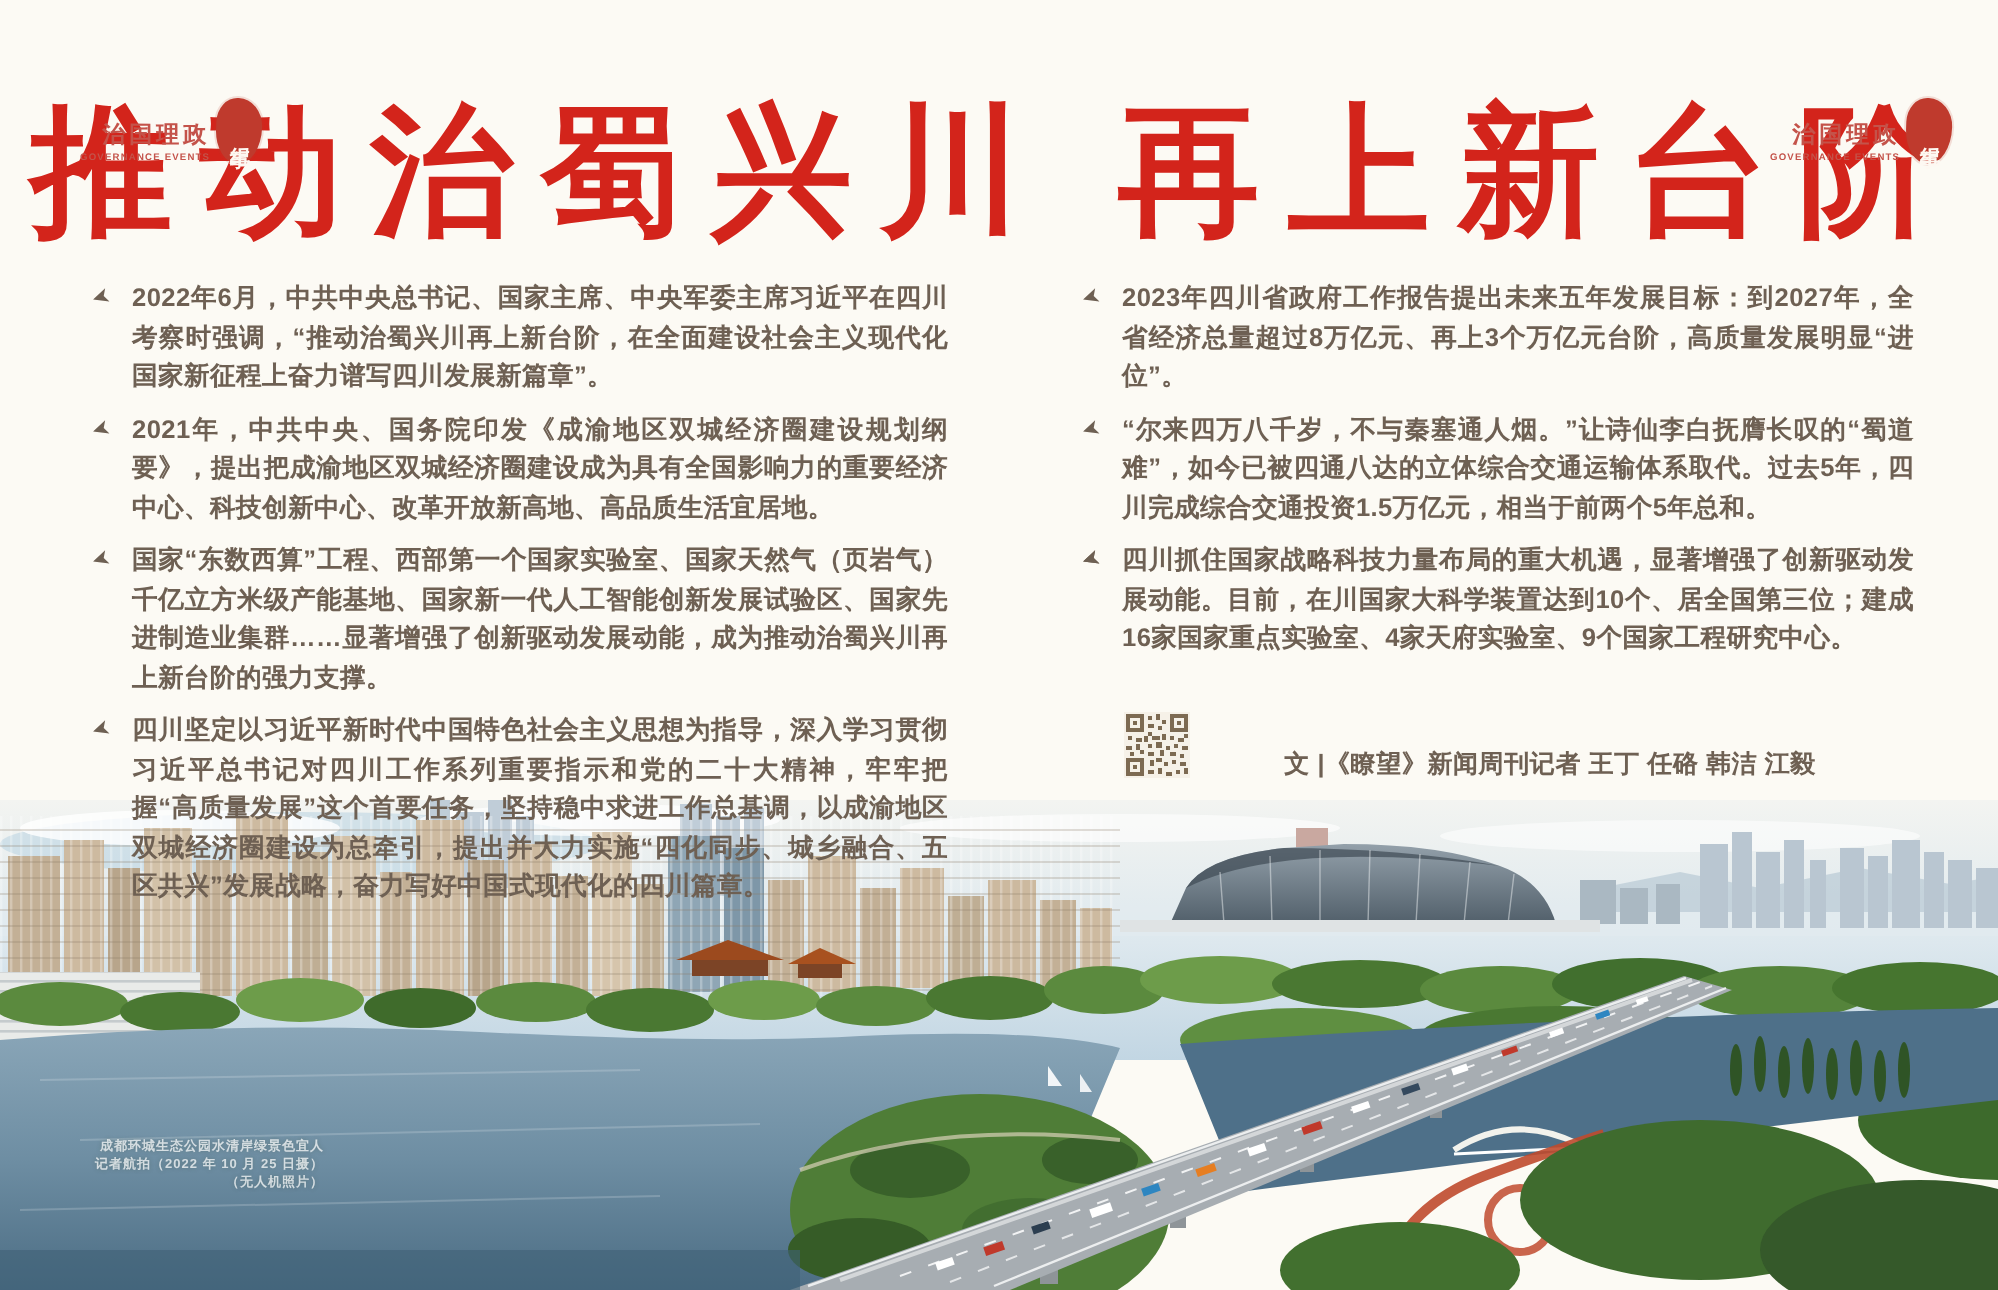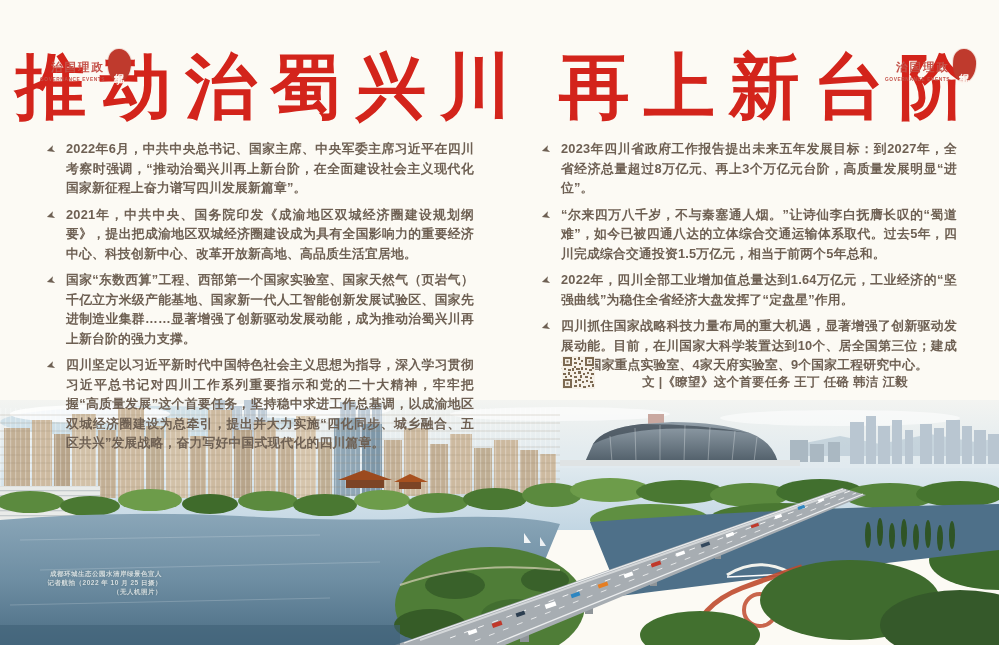--- a/index.html
+++ b/index.html
@@ -101,21 +101,20 @@
     <span class="btext">2023年四川省政府工作报告提出未来五年发展目标：到2027年，全省经济总量超过8万亿元、再上3个万亿元台阶，高质量发展明显“进位”。</span>
   </p>
 
   <p class="bullet">
     <span class="arrow">➤</span>
     <span class="btext">“尔来四万八千岁，不与秦塞通人烟。”让诗仙李白抚膺长叹的“蜀道难”，如今已被四通八达的立体综合交通运输体系取代。过去5年，四川完成综合交通投资1.5万亿元，相当于前两个5年总和。</span>
   </p>
 
   <p class="bullet">
     <span class="arrow">➤</span>
-    <span class="btext">2022年，四川全部工业增加值总量达到1.64万亿元，工业经济的“坚强曲线”为稳住全省经济大盘发挥了“定盘星”作用。</span>
   </p>
 
   <p class="bullet">
     <span class="arrow">➤</span>
     <span class="btext">四川抓住国家战略科技力量布局的重大机遇，显著增强了创新驱动发展动能。目前，在川国家大科学装置达到10个、居全国第三位；建成16家国家重点实验室、4家天府实验室、9个国家工程研究中心。</span>
   </p>
 </div>
 
   <div class="qr">
     <svg width="33" height="33" viewBox="0 0 33 33">
@@ -164,21 +163,21 @@
           <rect x="28" y="25" width="3" height="2"></rect>
         <rect x="12" y="29" width="3" height="2"></rect>
           <rect x="17" y="28" width="2" height="3"></rect>
           <rect x="21" y="30" width="3" height="2"></rect>
         <rect x="26" y="29" width="2" height="2"></rect>
           <rect x="30" y="28" width="2" height="3"></rect>
       </g>
     </svg>
   </div>
 
-  <div class="byline">文 |《瞭望》这个首要任务 王丁 任硌 韩洁 江毅</div>
+  <div class="byline">文 |《瞭望》新闻周刊记者 王丁 任硌 韩洁 江毅</div>
 
   <div class="photo">
     <svg width="999" height="245" viewBox="0 0 999 245">
       <defs>
         <linearGradient id="sky" x1="0" y1="0" x2="0" y2="1">
           <stop offset="0" stop-color="#f3f4f1"></stop>
             <stop offset=".55" stop-color="#dde8ee"></stop>
             <stop offset="1" stop-color="#c2d6e3"></stop>
         </linearGradient>
         <linearGradient id="water" x1="0" y1="0" x2="0" y2="1">

